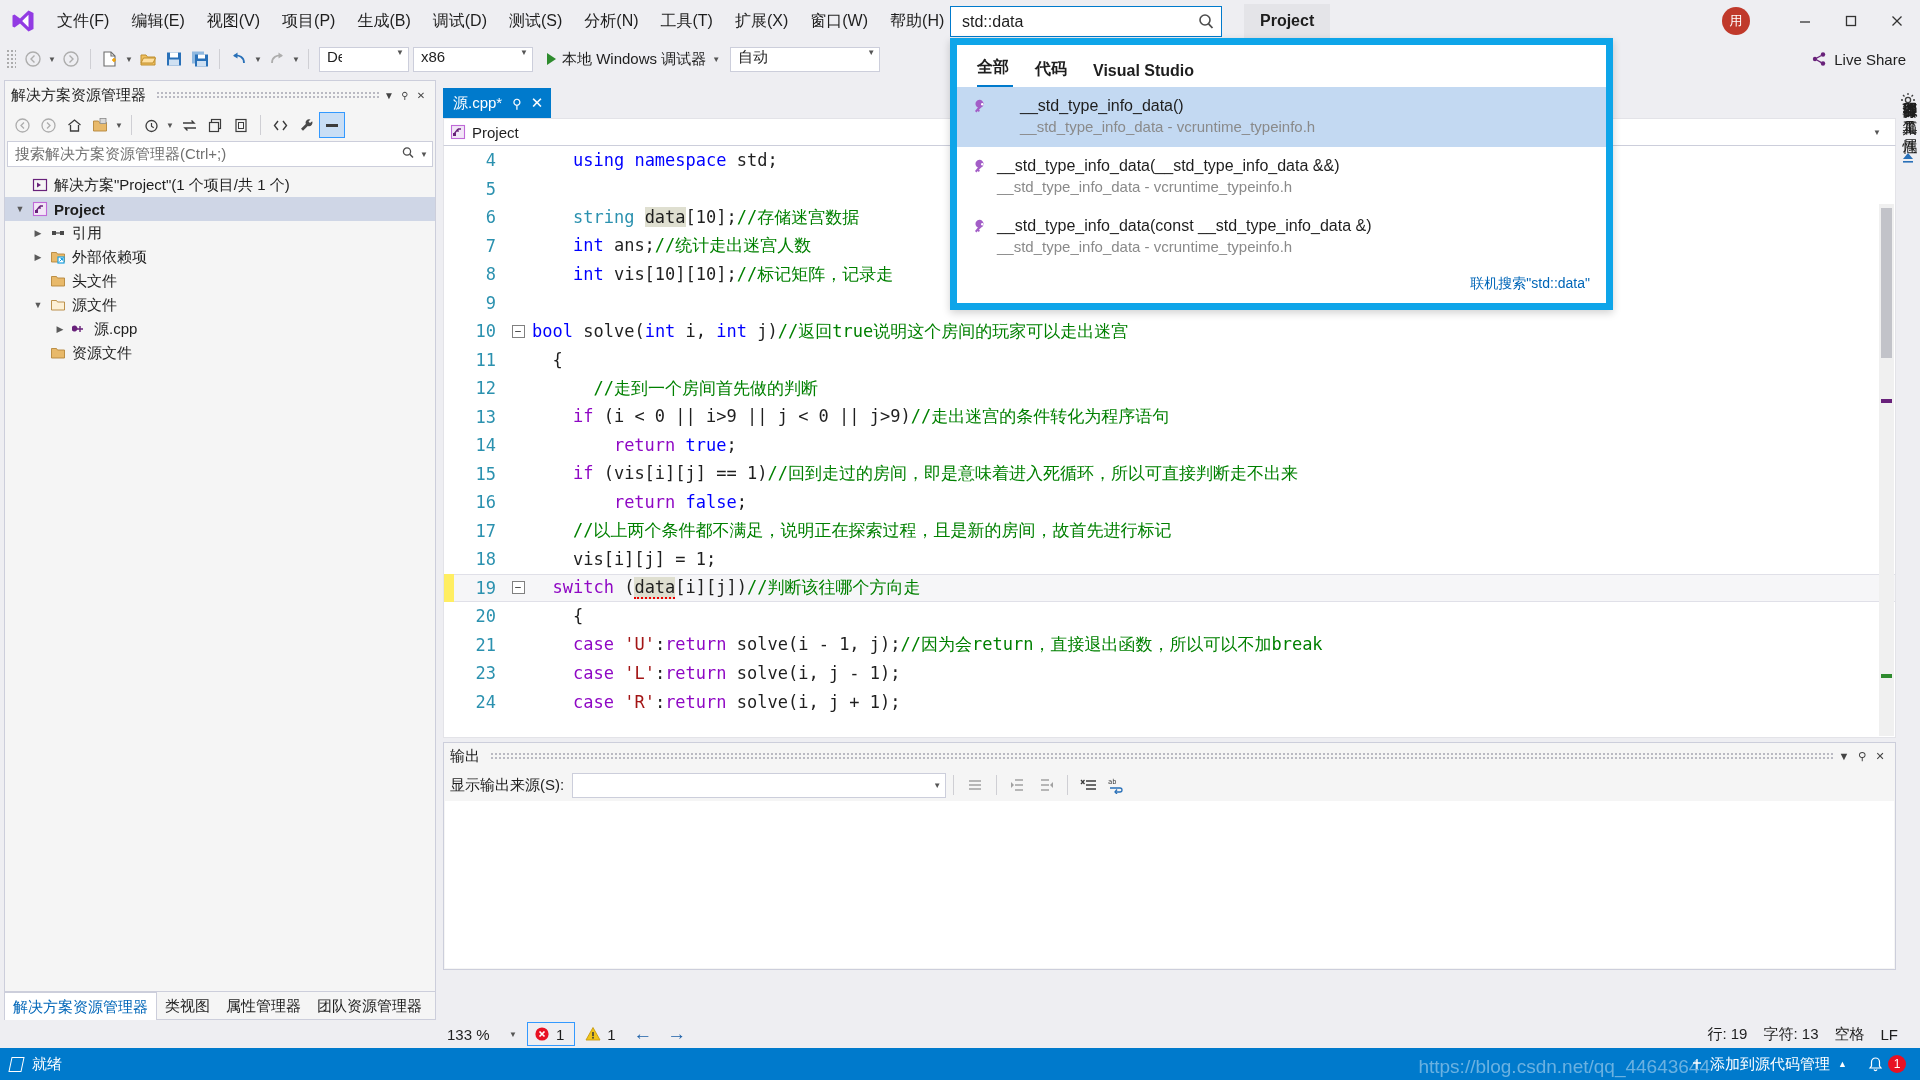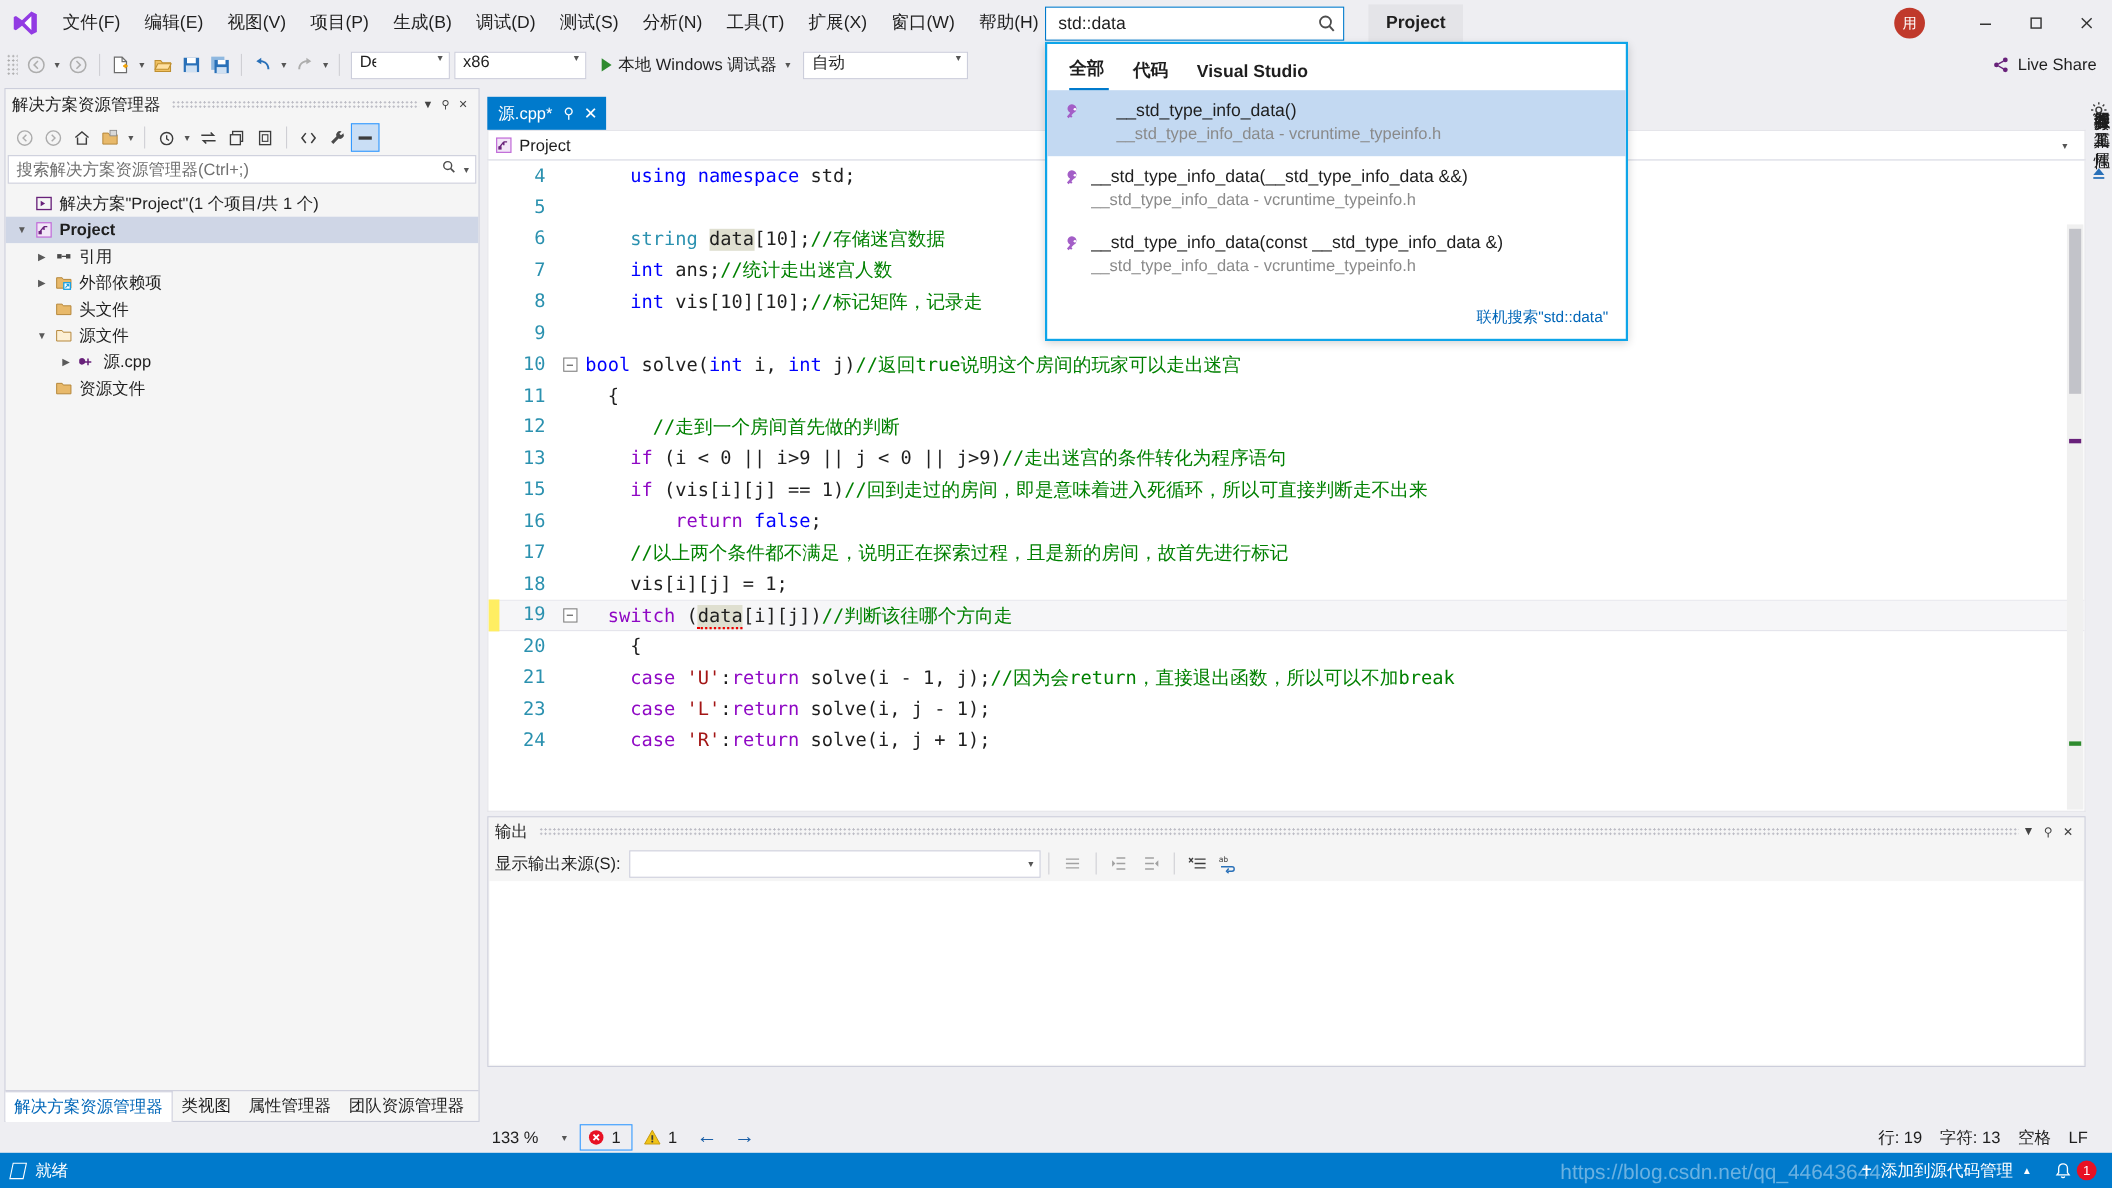--- a/index.html
+++ b/index.html
@@ -68,22 +68,22 @@
   }
   .combo .cv { flex: 1; white-space: nowrap; overflow: hidden; }
   .combo .carr { font-size: 8px; color: #555; padding-left: 6px; }
   .run-btn { display: flex; align-items: center; height: 26px; padding: 0 6px; margin-left: 8px; font-size: 15px; }
   .tri { width: 0; height: 0; border-left: 9px solid #2e8b2e; border-top: 6px solid transparent;
     border-bottom: 6px solid transparent; margin-right: 6px; }
   .live-share { position: absolute; right: 14px; display: flex; align-items: center; font-size: 15px; }
 
   
   .sdrop {
-    position: absolute; left: 950px; top: 38px; width: 530px; height: 272px;
-    background: #fff; border: 2px solid #0ea5e9; box-shadow: 0 3px 8px rgba(0,0,0,.18); z-index: 60;
+    position: absolute; left: 950px; top: 38px; width: 663px; height: 272px;
+    background: #fff; border: 7px solid #0ea5e9; box-shadow: 0 3px 8px rgba(0,0,0,.18); z-index: 60;
   }
   .sdrop-tabs { display: flex; align-items: flex-end; height: 42px; padding-left: 20px; }
   .sdrop-tab { font-size: 16px; padding: 0 12px 7px 0; margin-right: 14px; color: #1e1e1e; }
   .sdrop-tab.active { font-weight: bold; border-bottom: 2.5px solid #007acc; padding-right: 4px; margin-right: 22px; }
   .sdrop-tab.bold { font-weight: bold; }
   .sres { display: flex; align-items: flex-start; padding: 8px 14px 8px 14px; height: 60px; }
   .sres.sel { background: #c3d9f2; gap: 23px; }
   .sres-ic { width: 26px; flex: 0 0 26px; padding-top: 4px; }
   .sres-txt { flex: 1; line-height: 1.35; }
   .sres-t { font-size: 16px; color: #1e1e1e; }
@@ -620,20 +620,21 @@
           <div class="cline"><span class="gutter-mark"></span><span class="lnum">4</span><span class="fold"></span><span class="ctext"><span>    </span><span class="kw">using</span><span> </span><span class="kw">namespace</span><span class="id"> std;</span></span></div>
           <div class="cline"><span class="gutter-mark"></span><span class="lnum">5</span><span class="fold"></span><span class="ctext"></span></div>
           <div class="cline"><span class="gutter-mark"></span><span class="lnum">6</span><span class="fold"></span><span class="ctext"><span>    </span><span class="ty">string</span><span> </span><span class="hlw">data</span><span class="id">[10];</span><span class="cm">//存储迷宫数据</span></span></div>
           <div class="cline"><span class="gutter-mark"></span><span class="lnum">7</span><span class="fold"></span><span class="ctext"><span>    </span><span class="kw">int</span><span class="id"> ans;</span><span class="cm">//统计走出迷宫人数</span></span></div>
           <div class="cline"><span class="gutter-mark"></span><span class="lnum">8</span><span class="fold"></span><span class="ctext"><span>    </span><span class="kw">int</span><span class="id"> vis[10][10];</span><span class="cm">//标记矩阵，记录走</span></span></div>
           <div class="cline"><span class="gutter-mark"></span><span class="lnum">9</span><span class="fold"></span><span class="ctext"></span></div>
           <div class="cline"><span class="gutter-mark"></span><span class="lnum">10</span><span class="fold"><span class="box">−</span></span><span class="ctext"><span class="kw">bool</span><span> </span><span class="id">solve</span><span class="id">(</span><span class="kw">int</span><span class="id"> i, </span><span class="kw">int</span><span class="id"> j)</span><span class="cm">//返回true说明这个房间的玩家可以走出迷宫</span></span></div>
           <div class="cline"><span class="gutter-mark"></span><span class="lnum">11</span><span class="fold"></span><span class="ctext"><span class="id">  {</span></span></div>
           <div class="cline"><span class="gutter-mark"></span><span class="lnum">12</span><span class="fold"></span><span class="ctext"><span>      </span><span class="cm">//走到一个房间首先做的判断</span></span></div>
           <div class="cline"><span class="gutter-mark"></span><span class="lnum">13</span><span class="fold"></span><span class="ctext"><span>    </span><span class="kw2">if</span><span class="id"> (i &lt; 0 || i&gt;9 || j &lt; 0 || j&gt;9)</span><span class="cm">//走出迷宫的条件转化为程序语句</span></span></div>
+          <div class="cline"><span class="gutter-mark"></span><span class="lnum">14</span><span class="fold"></span><span class="ctext"><span>        </span><span class="kw2">return</span><span> </span><span class="kw">true</span><span class="id">;</span></span></div>
           <div class="cline"><span class="gutter-mark"></span><span class="lnum">15</span><span class="fold"></span><span class="ctext"><span>    </span><span class="kw2">if</span><span class="id"> (vis[i][j] == 1)</span><span class="cm">//回到走过的房间，即是意味着进入死循环，所以可直接判断走不出来</span></span></div>
           <div class="cline"><span class="gutter-mark"></span><span class="lnum">16</span><span class="fold"></span><span class="ctext"><span>        </span><span class="kw2">return</span><span> </span><span class="kw">false</span><span class="id">;</span></span></div>
           <div class="cline"><span class="gutter-mark"></span><span class="lnum">17</span><span class="fold"></span><span class="ctext"><span>    </span><span class="cm">//以上两个条件都不满足，说明正在探索过程，且是新的房间，故首先进行标记</span></span></div>
           <div class="cline"><span class="gutter-mark"></span><span class="lnum">18</span><span class="fold"></span><span class="ctext"><span class="id">    vis[i][j] = 1;</span></span></div>
           <div class="cline hl"><span class="gutter-mark yellow"></span><span class="lnum">19</span><span class="fold"><span class="box">−</span></span><span class="ctext"><span>  </span><span class="kw2">switch</span><span class="id"> (</span><span class="hlw sq">data</span><span class="id">[i][j])</span><span class="cm">//判断该往哪个方向走</span></span></div>
           <div class="cline"><span class="gutter-mark"></span><span class="lnum">20</span><span class="fold"></span><span class="ctext"><span class="id">    {</span></span></div>
           <div class="cline"><span class="gutter-mark"></span><span class="lnum">21</span><span class="fold"></span><span class="ctext"><span>    </span><span class="kw2">case</span><span> </span><span class="st">'U'</span><span class="id">:</span><span class="kw2">return</span><span class="id"> solve(i - 1, j);</span><span class="cm">//因为会return，直接退出函数，所以可以不加break</span></span></div>
           <div class="cline"><span class="gutter-mark"></span><span class="lnum">23</span><span class="fold"></span><span class="ctext"><span>    </span><span class="kw2">case</span><span> </span><span class="st">'L'</span><span class="id">:</span><span class="kw2">return</span><span class="id"> solve(i, j - 1);</span></span></div>
           <div class="cline"><span class="gutter-mark"></span><span class="lnum">24</span><span class="fold"></span><span class="ctext"><span>    </span><span class="kw2">case</span><span> </span><span class="st">'R'</span><span class="id">:</span><span class="kw2">return</span><span class="id"> solve(i, j + 1);</span></span></div>
         </div>

